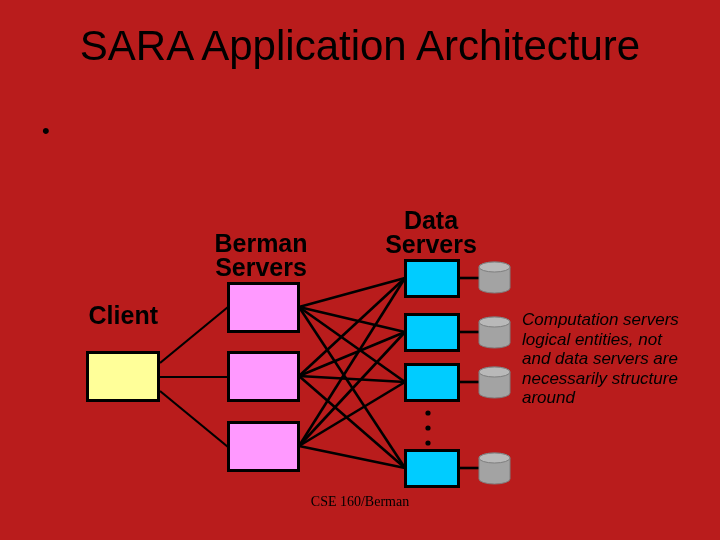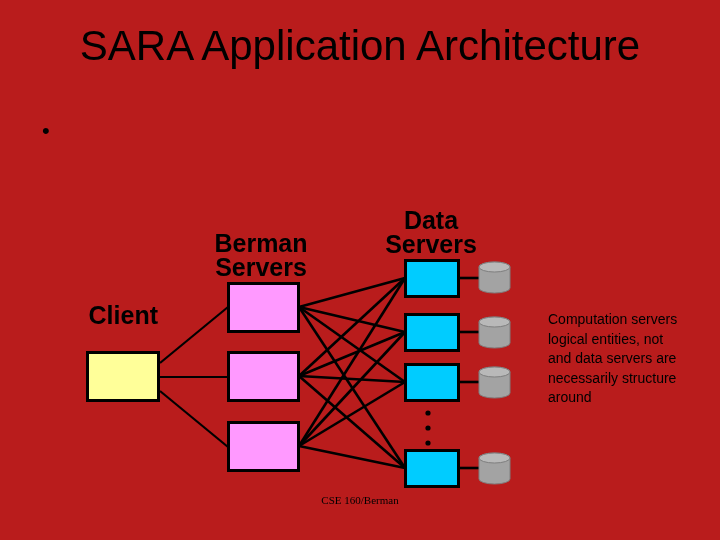--- a/index.html
+++ b/index.html
@@ -28,26 +28,26 @@
   .ds-box      { left:404px; width:56px; height:39px; background:#00CCFF; }
   .ds-1 { top:259px; } .ds-2 { top:313px; } .ds-3 { top:363px; } .ds-4 { top:449px; }
   .node-label {
     position:absolute; font-weight:bold; font-size:25px; line-height:24px;
     white-space:pre-line; text-align:center;
   }
   .client-label  { left:88px;  top:303px; width:70px;  text-align:right; }
   .compute-label { left:191px; top:231px; width:140px; }
   .data-label    { left:361px; top:208px; width:140px; }
   .note {
-    position:absolute; left:548px; top:310px; width:170px;
-    font-size:14px; line-height:19.5px; white-space:nowrap;
+    position:absolute; left:522px; top:310px; width:170px;
+    font-style:italic; font-size:17px; line-height:19.5px; white-space:nowrap;
   }
   .footer {
     position:absolute; left:0; top:494px; width:720px; text-align:center;
-    font-family:"Liberation Serif", serif; font-size:11px;
+    font-family:"Liberation Serif", serif; font-size:14px;
   }
 </style>
 </head>
 <body>
 
 <div class="slide">
 
   <h1 class="title">SARA Application Architecture</h1>
 
   <div class="bullet-row">

